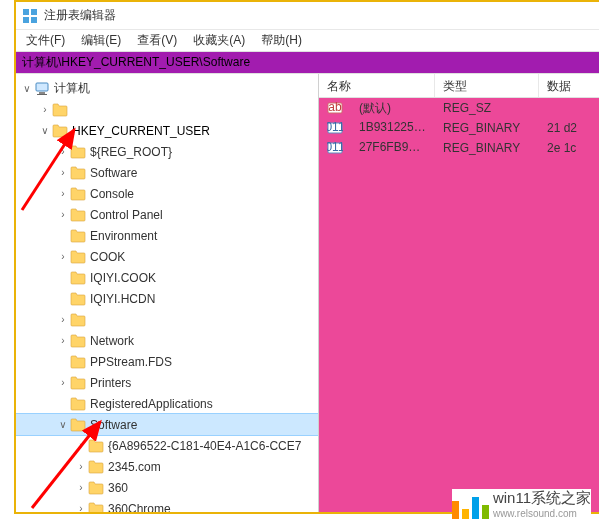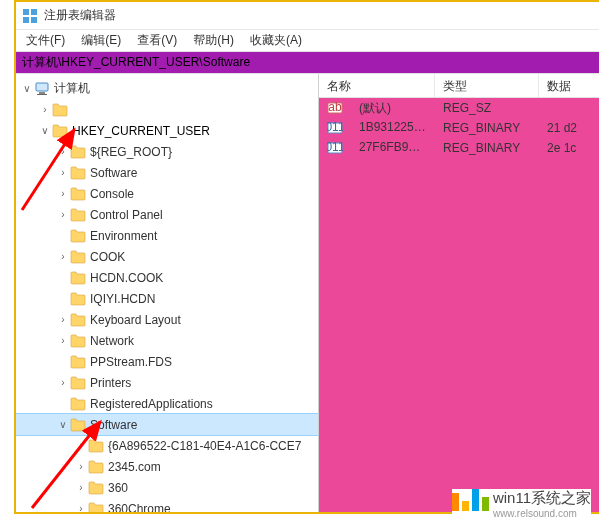--- a/index.html
+++ b/index.html
@@ -27,21 +27,21 @@
 .list-header{display:flex;height:24px;border-bottom:1px solid #e0e0e0;background:#fff}
 .list-header .col{padding:4px 8px;border-right:1px solid #e8e8e8;color:#333;font-size:12px}
 .list-body{}
 .list-row{display:flex;height:20px;align-items:center}
 .list-row .cell{padding:0 8px;overflow:hidden;text-overflow:ellipsis;white-space:nowrap}
 .col-name{width:116px}
 .col-type{width:104px}
 .col-data{flex:1}
 .val-icon{width:28px;height:16px;display:inline-block;margin-right:4px;vertical-align:middle}
 .arrow{position:absolute;pointer-events:none}
-.watermark{position:absolute;right:8px;bottom:6px;display:flex;align-items:flex-start;gap:4px;background:#fff}
+.watermark{position:absolute;right:8px;bottom:6px;display:flex;align-items:flex-end;gap:4px;background:#fff}
 .wm-bars{display:flex;gap:3px;align-items:flex-end}
 .wm-bars span{display:block;width:7px}
 .wm-text{font-size:15px;color:#444}
 .wm-url{font-size:10px;color:#999}
 </style>
 </head>
 <body>
 
 <div class="window">
 
@@ -54,22 +54,22 @@
           <rect x="9" y="9" width="6" height="6" fill="#4aa3df"></rect>
         </svg>
     </span>
     <span class="title-text">注册表编辑器</span>
   </div>
 
   <div class="menubar">
     <div class="menu-item">文件(F)</div>
     <div class="menu-item">编辑(E)</div>
     <div class="menu-item">查看(V)</div>
+    <div class="menu-item">收藏夹(A)</div>
     <div class="menu-item">帮助(H)</div>
-    <div class="menu-item">收藏夹(A)</div>
   </div>
 
   <div class="addressbar">
     <span class="address-text">计算机\HKEY_CURRENT_USER\Software</span>
   </div>
 
   <div class="content">
 
     <div class="tree-pane">
       <div class="tree" id="tree">
@@ -145,37 +145,36 @@
                 <path d="M1 3 L1 12 Q1 13 2 13 L14 13 Q15 13 15 12 L15 4 Q15 3 14 3 L7 3 L6 1 L2 1 Q1 1 1 2 Z" fill="#ffd468" stroke="#d9a23a" stroke-width="0.6"></path>
               </svg></span>
             <span class="tree-label ">COOK</span>
           </div>
           <div class="tree-row">
             <span class="indent" style="width:40px"></span>
             <span class="caret" style="visibility:hidden">›</span>
             <span class="folder-icon"><svg width="16" height="14" viewBox="0 0 16 14">
                 <path d="M1 3 L1 12 Q1 13 2 13 L14 13 Q15 13 15 12 L15 4 Q15 3 14 3 L7 3 L6 1 L2 1 Q1 1 1 2 Z" fill="#ffd468" stroke="#d9a23a" stroke-width="0.6"></path>
               </svg></span>
-            <span class="tree-label ">HCDN.COOK</span>
+            <span class="tree-label ">IQIYI.COOK</span>
           </div>
           <div class="tree-row">
             <span class="indent" style="width:40px"></span>
             <span class="caret" style="visibility:hidden">›</span>
             <span class="folder-icon"><svg width="16" height="14" viewBox="0 0 16 14">
                 <path d="M1 3 L1 12 Q1 13 2 13 L14 13 Q15 13 15 12 L15 4 Q15 3 14 3 L7 3 L6 1 L2 1 Q1 1 1 2 Z" fill="#ffd468" stroke="#d9a23a" stroke-width="0.6"></path>
               </svg></span>
             <span class="tree-label ">IQIYI.HCDN</span>
           </div>
           <div class="tree-row">
             <span class="indent" style="width:40px"></span>
             <span class="caret" style="">›</span>
             <span class="folder-icon"><svg width="16" height="14" viewBox="0 0 16 14">
                 <path d="M1 3 L1 12 Q1 13 2 13 L14 13 Q15 13 15 12 L15 4 Q15 3 14 3 L7 3 L6 1 L2 1 Q1 1 1 2 Z" fill="#ffd468" stroke="#d9a23a" stroke-width="0.6"></path>
               </svg></span>
-            <span class="tree-label ">Keyboard Layout</span>
           </div>
           <div class="tree-row">
             <span class="indent" style="width:40px"></span>
             <span class="caret" style="">›</span>
             <span class="folder-icon"><svg width="16" height="14" viewBox="0 0 16 14">
                 <path d="M1 3 L1 12 Q1 13 2 13 L14 13 Q15 13 15 12 L15 4 Q15 3 14 3 L7 3 L6 1 L2 1 Q1 1 1 2 Z" fill="#ffd468" stroke="#d9a23a" stroke-width="0.6"></path>
               </svg></span>
             <span class="tree-label ">Network</span>
           </div>
           <div class="tree-row">

